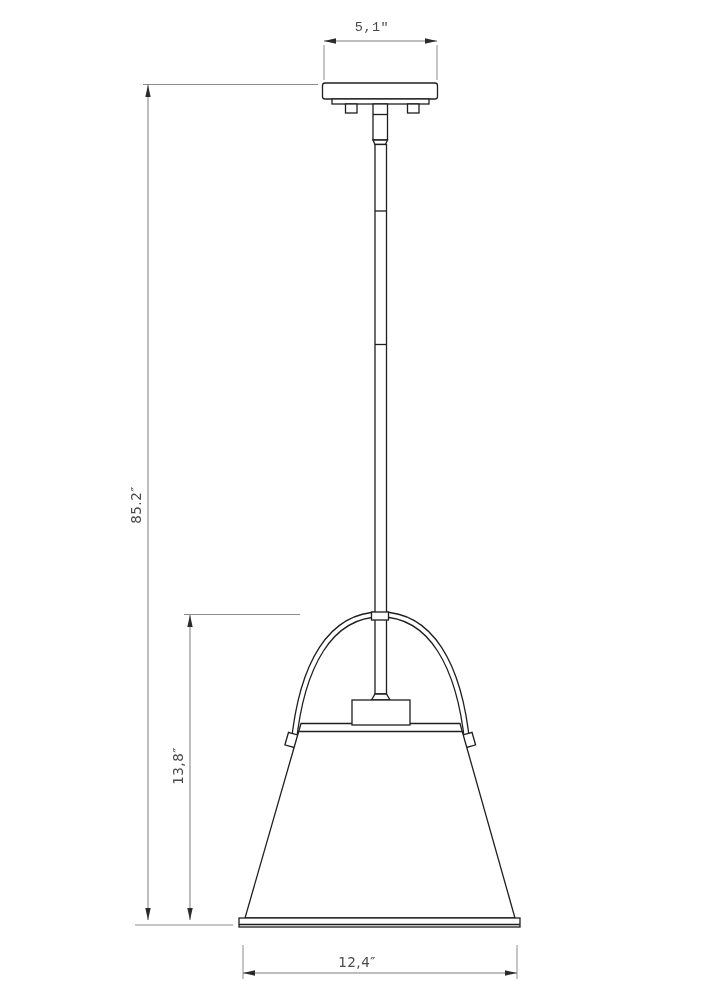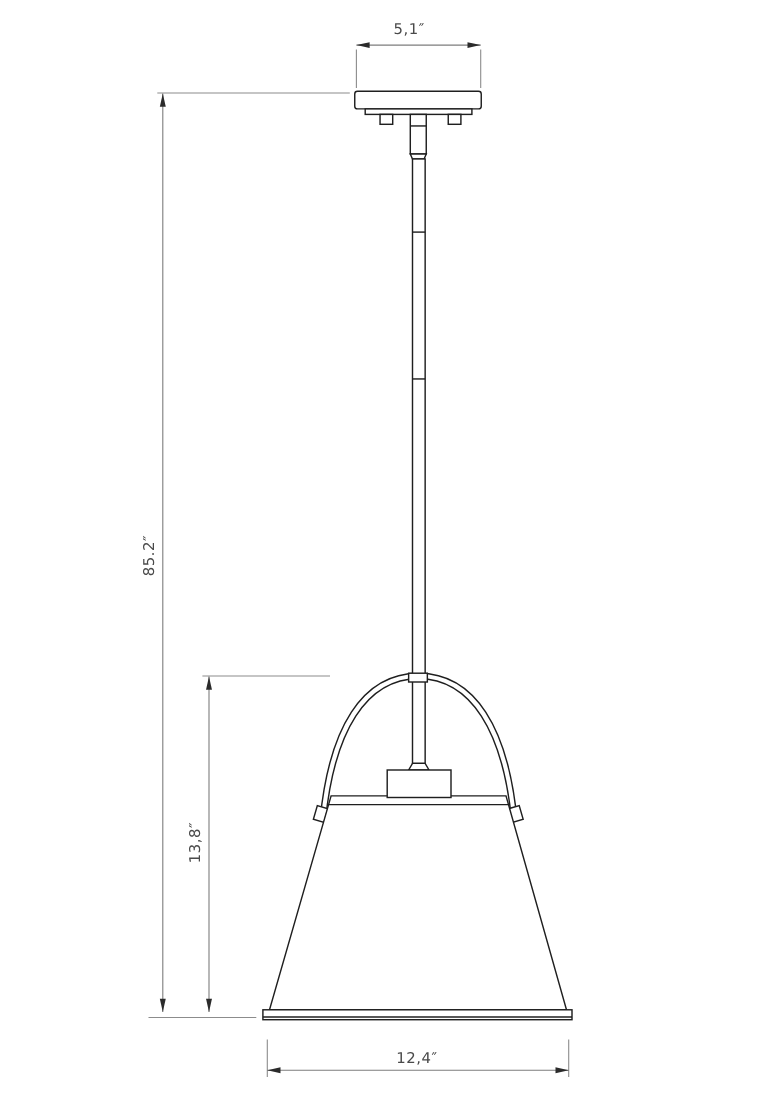--- a/index.html
+++ b/index.html
@@ -104,20 +104,20 @@
       </g>
 
       <rect x="371.5" y="612" width="17" height="8"></rect>
 
       <polygon points="375,694 386.5,694 390,700 371.5,700"></polygon>
 
       <rect x="352" y="700" width="58" height="25"></rect>
     </g>
   </svg>
 
-  <span class="dim-label" style="left:372px;top:27px;">5,1″</span>
+  <span class="dim-label" style="left:372px;top:27px;font-family:Liberation Mono, monospace;">5,1″</span>
 
   <span class="dim-label vert" style="left:136px;top:505px;">85.2″</span>
 
   <span class="dim-label vert" style="left:178px;top:766px;">13,8″</span>
 
-  <span class="dim-label" style="left:379px;top:962px;text-align:center;">12,4″</span>
+  <span class="dim-label" style="left:357px;top:962px;text-align:center;">12,4″</span>
 </div>
 
 </body></html>

